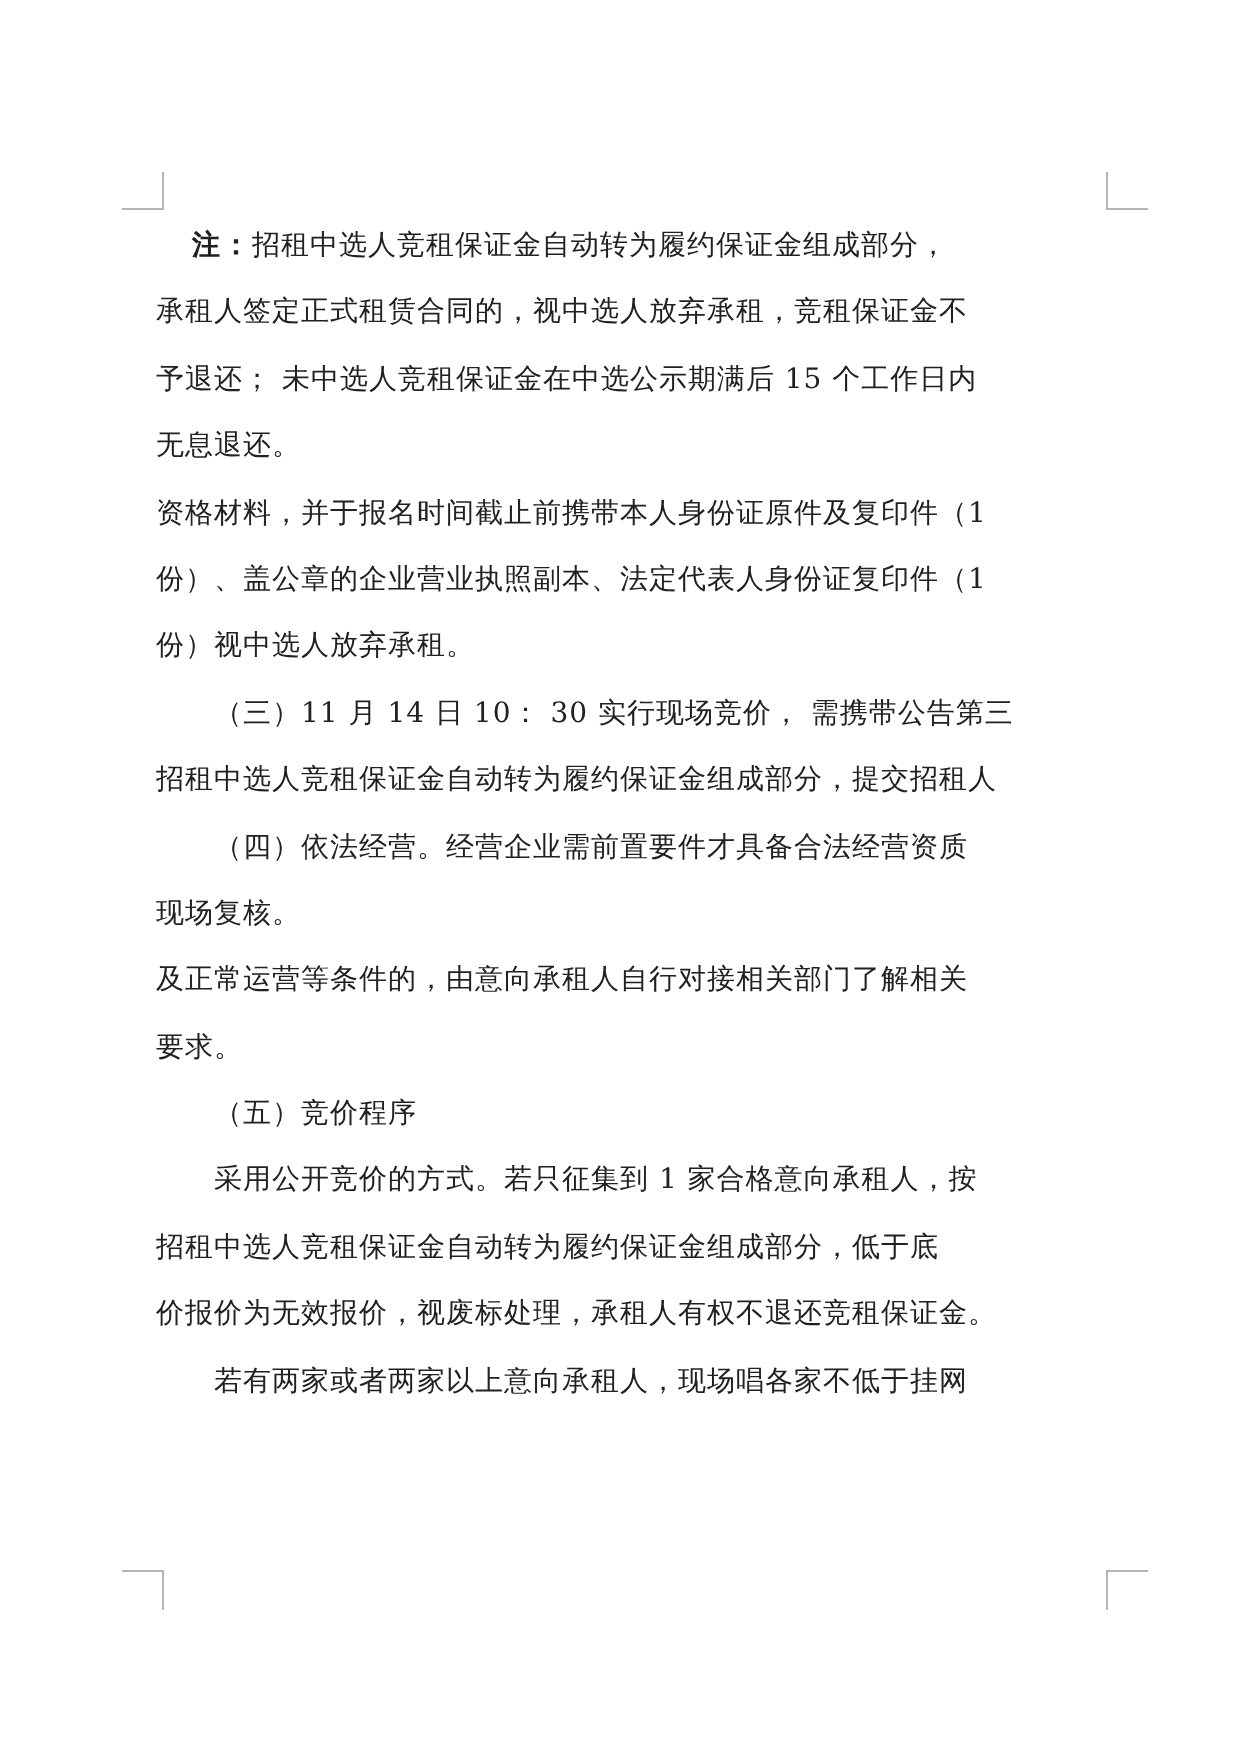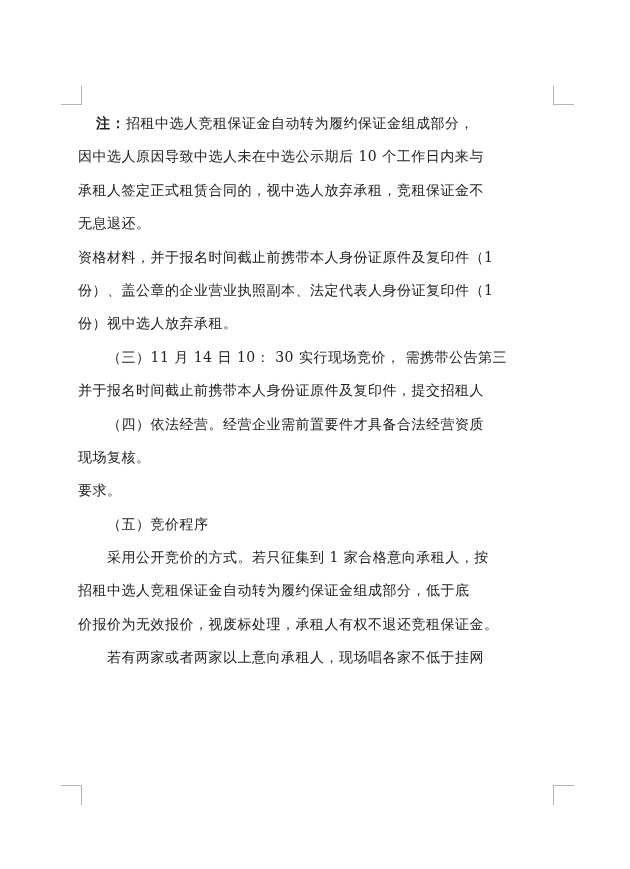--- a/index.html
+++ b/index.html
@@ -68,30 +68,31 @@
 
 <div class="page">
 
   <div class="crop crop-tl"></div>
   <div class="crop crop-tr"></div>
   <div class="crop crop-bl"></div>
   <div class="crop crop-br"></div>
 
   <div class="doc-text" style="color: rgb(33, 33, 33);">
       <div class="line i1"><b>注：</b>招租中选人竞租保证金自动转为履约保证金组成部分，</div>
-      <div class="line">因中选人原因导致中选人未在中选公示期后 10 个工作日内来与</div>
       <div class="line">承租人签定正式租赁合同的，视中选人放弃承租，竞租保证金不</div>
+      <div class="line">予退还； 未中选人竞租保证金在中选公示期满后 15 个工作日内</div>
       <div class="line">无息退还。</div>
       <div class="line">资格材料，并于报名时间截止前携带本人身份证原件及复印件（1</div>
       <div class="line">份）、盖公章的企业营业执照副本、法定代表人身份证复印件（1</div>
       <div class="line">份）视中选人放弃承租。</div>
       <div class="line i2">（三）11 月 14 日 10： 30 实行现场竞价， 需携带公告第三</div>
-      <div class="line">并于报名时间截止前携带本人身份证原件及复印件，提交招租人</div>
+      <div class="line">招租中选人竞租保证金自动转为履约保证金组成部分，提交招租人</div>
       <div class="line i2">（四）依法经营。经营企业需前置要件才具备合法经营资质</div>
       <div class="line">现场复核。</div>
+      <div class="line">及正常运营等条件的，由意向承租人自行对接相关部门了解相关</div>
       <div class="line">要求。</div>
       <div class="line i2">（五）竞价程序</div>
       <div class="line i2">采用公开竞价的方式。若只征集到 1 家合格意向承租人，按</div>
       <div class="line">招租中选人竞租保证金自动转为履约保证金组成部分，低于底</div>
       <div class="line">价报价为无效报价，视废标处理，承租人有权不退还竞租保证金。</div>
       <div class="line i2">若有两家或者两家以上意向承租人，现场唱各家不低于挂网</div>
     </div>
 
 </div>
 

